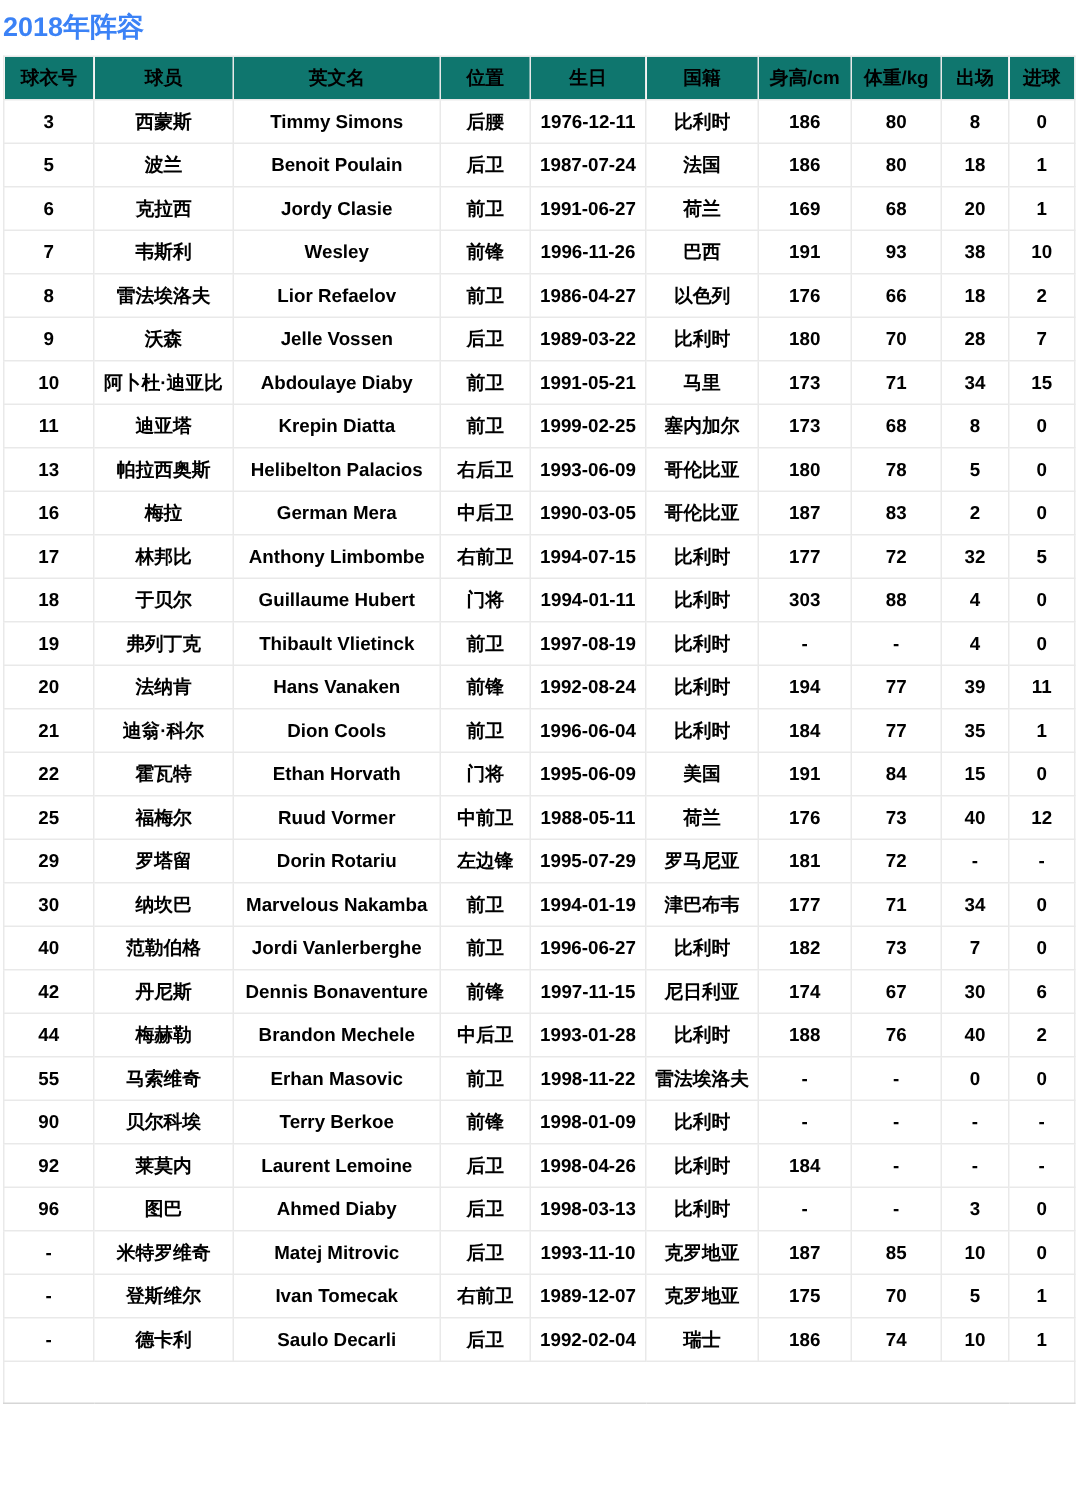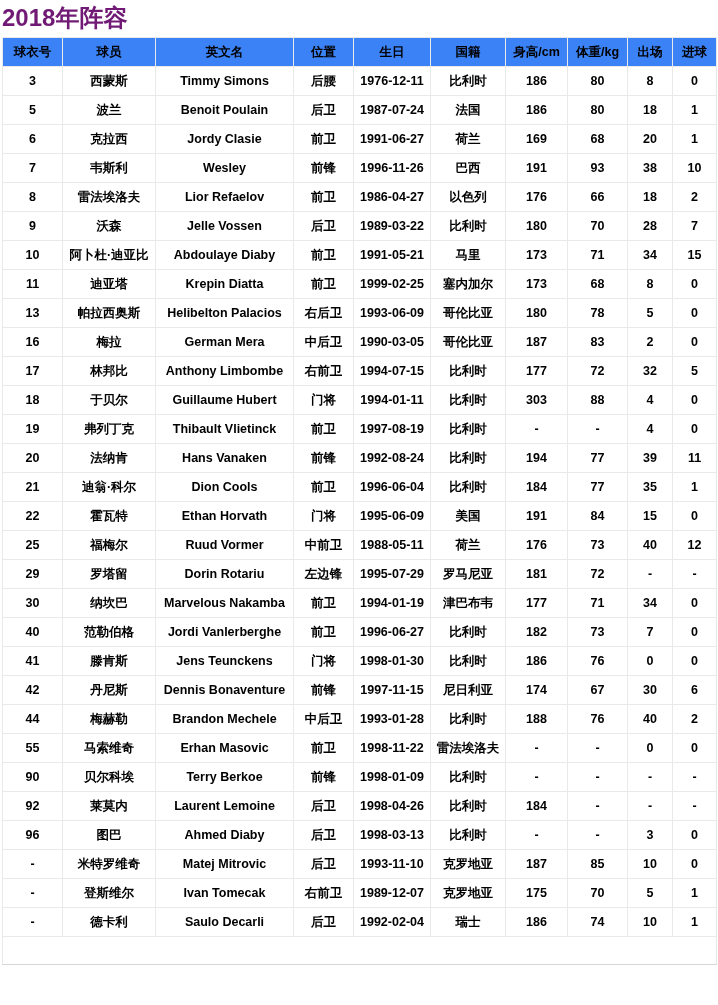--- a/index.html
+++ b/index.html
@@ -8,25 +8,25 @@
     background: #ffffff;
     width: 718px;
     font-family: "Liberation Sans", "DejaVu Sans", sans-serif;
     color: #000;
   }
   .page {
     width: 718px;
     box-sizing: border-box;
   }
   .title {
-    font-size: 24px;
+    font-size: 18px;
     font-weight: bold;
     line-height: 22px;
     margin: 7px 0 8px 2px;
-    color: #701a75;
+    color: #3b82f6;
   }
   table.squad {
     border-collapse: collapse;
     table-layout: fixed;
     width: 714px;
     margin-left: 2px;
   }
   table.squad th,
   table.squad td {
     border: 1px solid #e9e9e9;
@@ -34,21 +34,21 @@
     font-size: 12.5px;
     text-align: center;
     vertical-align: middle;
     height: 28px;
     padding: 0 2px;
     overflow: hidden;
     white-space: nowrap;
     color: #000;
   }
   table.squad thead th {
-    background: #3b82f6;
+    background: #0f766e;
   }
   table.squad td.empty-cell {
     border-top: 1px solid #e9e9e9;
     border-left: 1px solid #e9e9e9;
     border-right: 1px solid #e9e9e9;
     border-bottom: 1px solid #d6d6d6;
     height: 27px;
     background: #ffffff;
   }
 </style>
@@ -320,32 +320,20 @@
           <td>Jordi Vanlerberghe</td>
           <td>前卫</td>
           <td>1996-06-27</td>
           <td>比利时</td>
           <td>182</td>
           <td>73</td>
           <td>7</td>
           <td>0</td>
         </tr>
         <tr>
-          <td>41</td>
-          <td>滕肯斯</td>
-          <td>Jens Teunckens</td>
-          <td>门将</td>
-          <td>1998-01-30</td>
-          <td>比利时</td>
-          <td>186</td>
-          <td>76</td>
-          <td>0</td>
-          <td>0</td>
-        </tr>
-        <tr>
           <td>42</td>
           <td>丹尼斯</td>
           <td>Dennis Bonaventure</td>
           <td>前锋</td>
           <td>1997-11-15</td>
           <td>尼日利亚</td>
           <td>174</td>
           <td>67</td>
           <td>30</td>
           <td>6</td>

